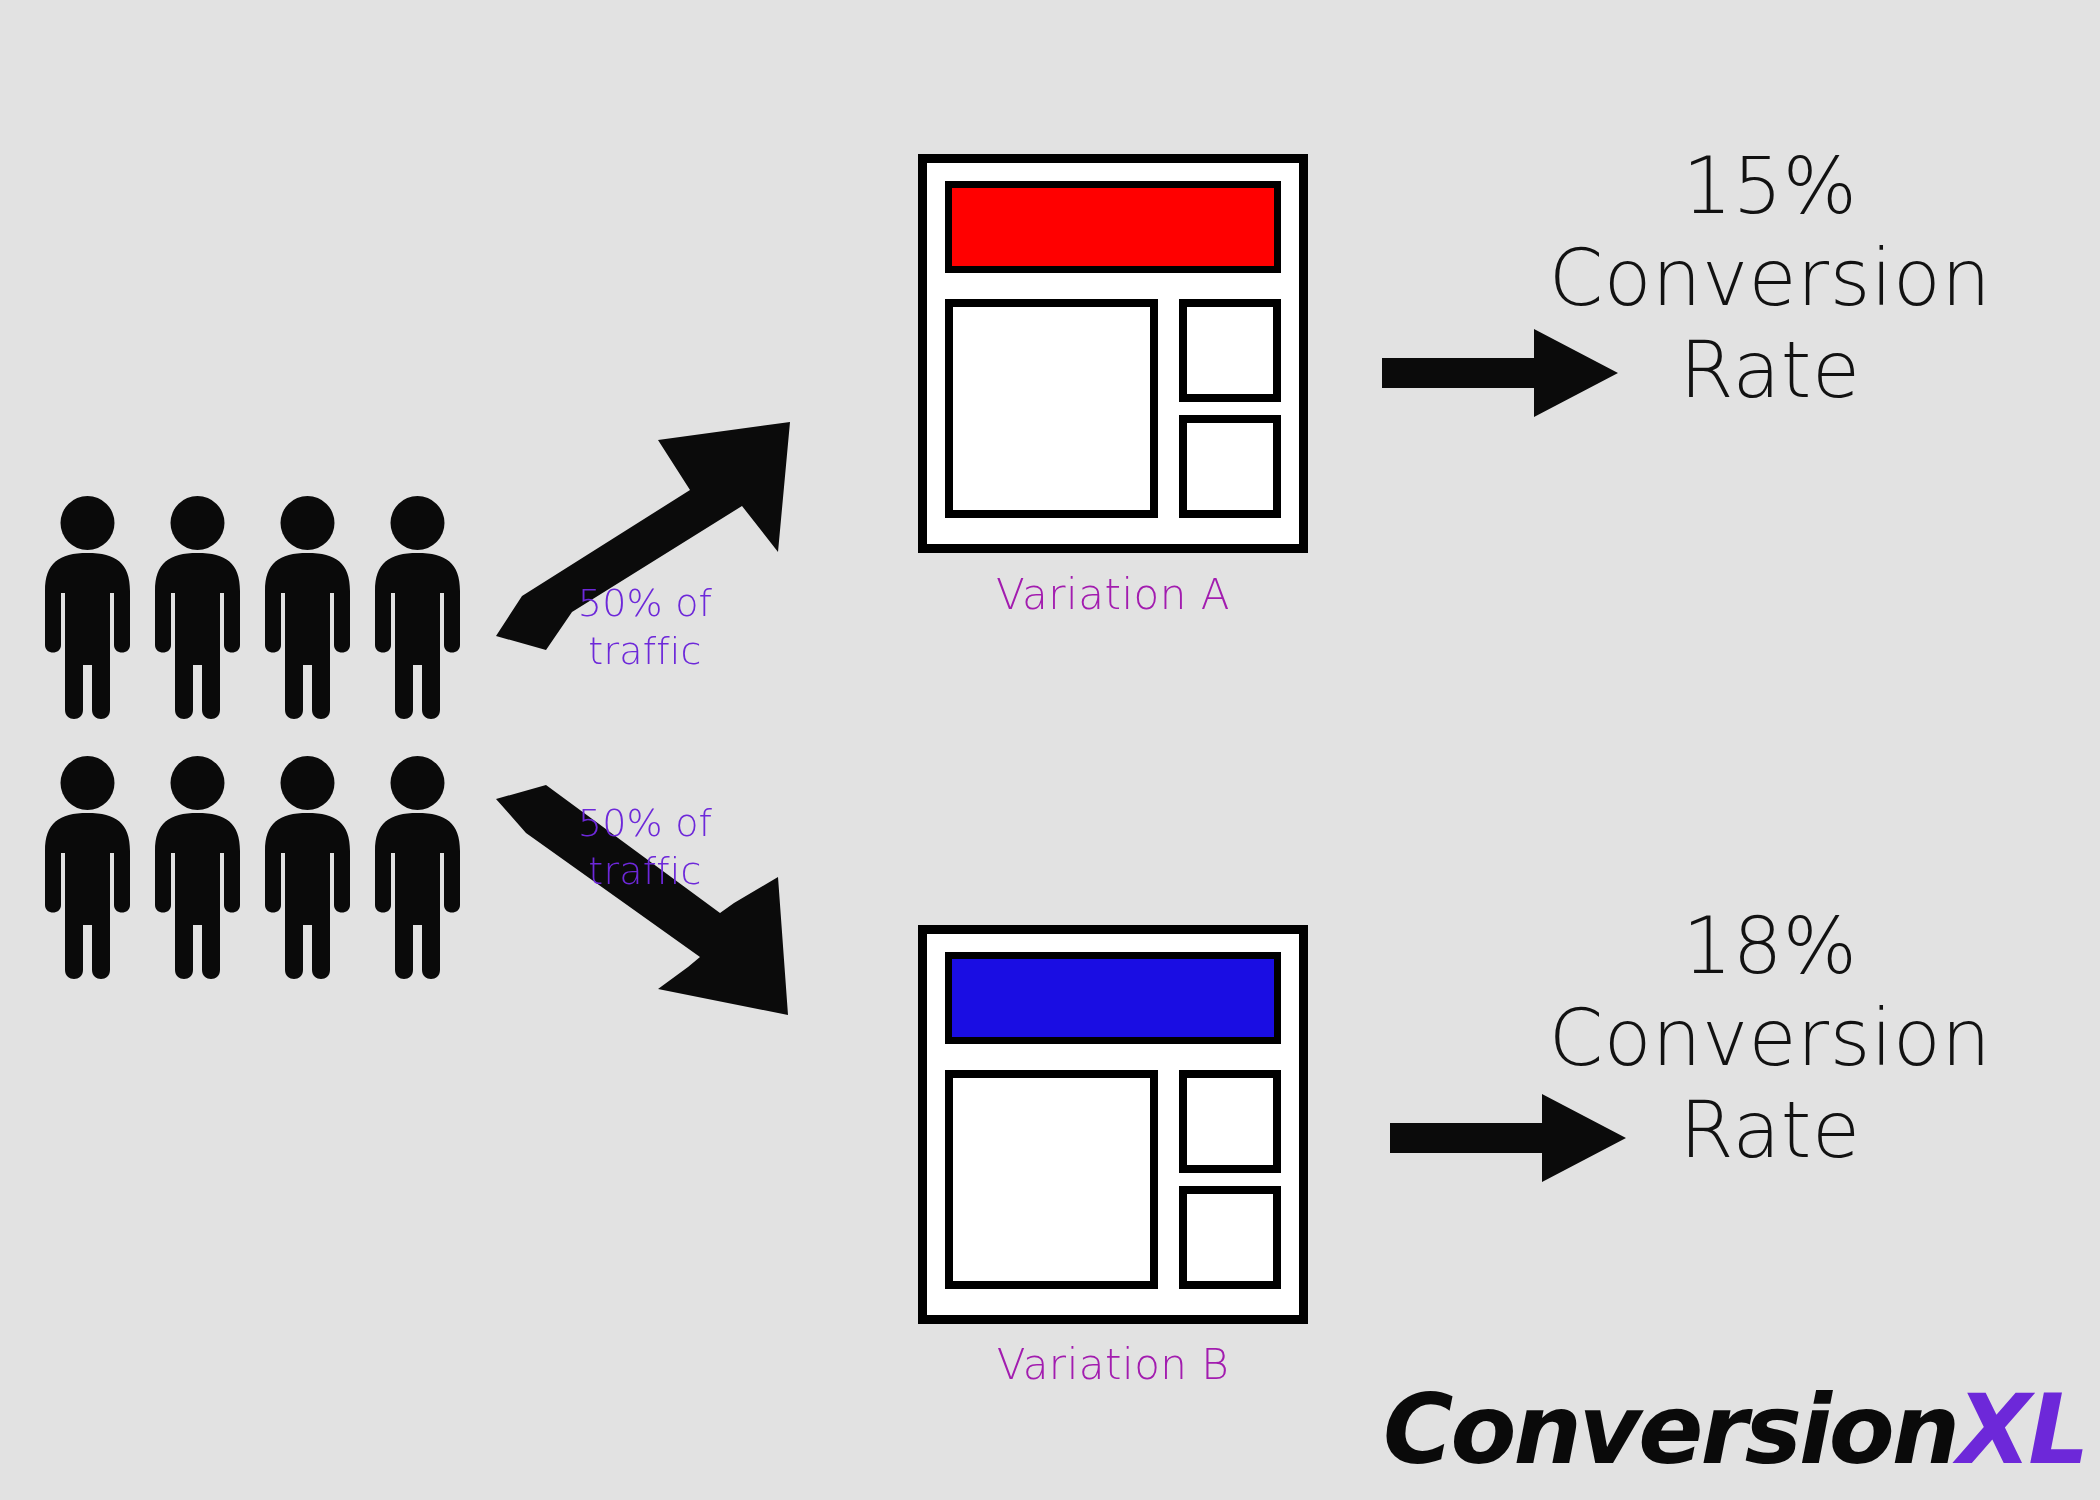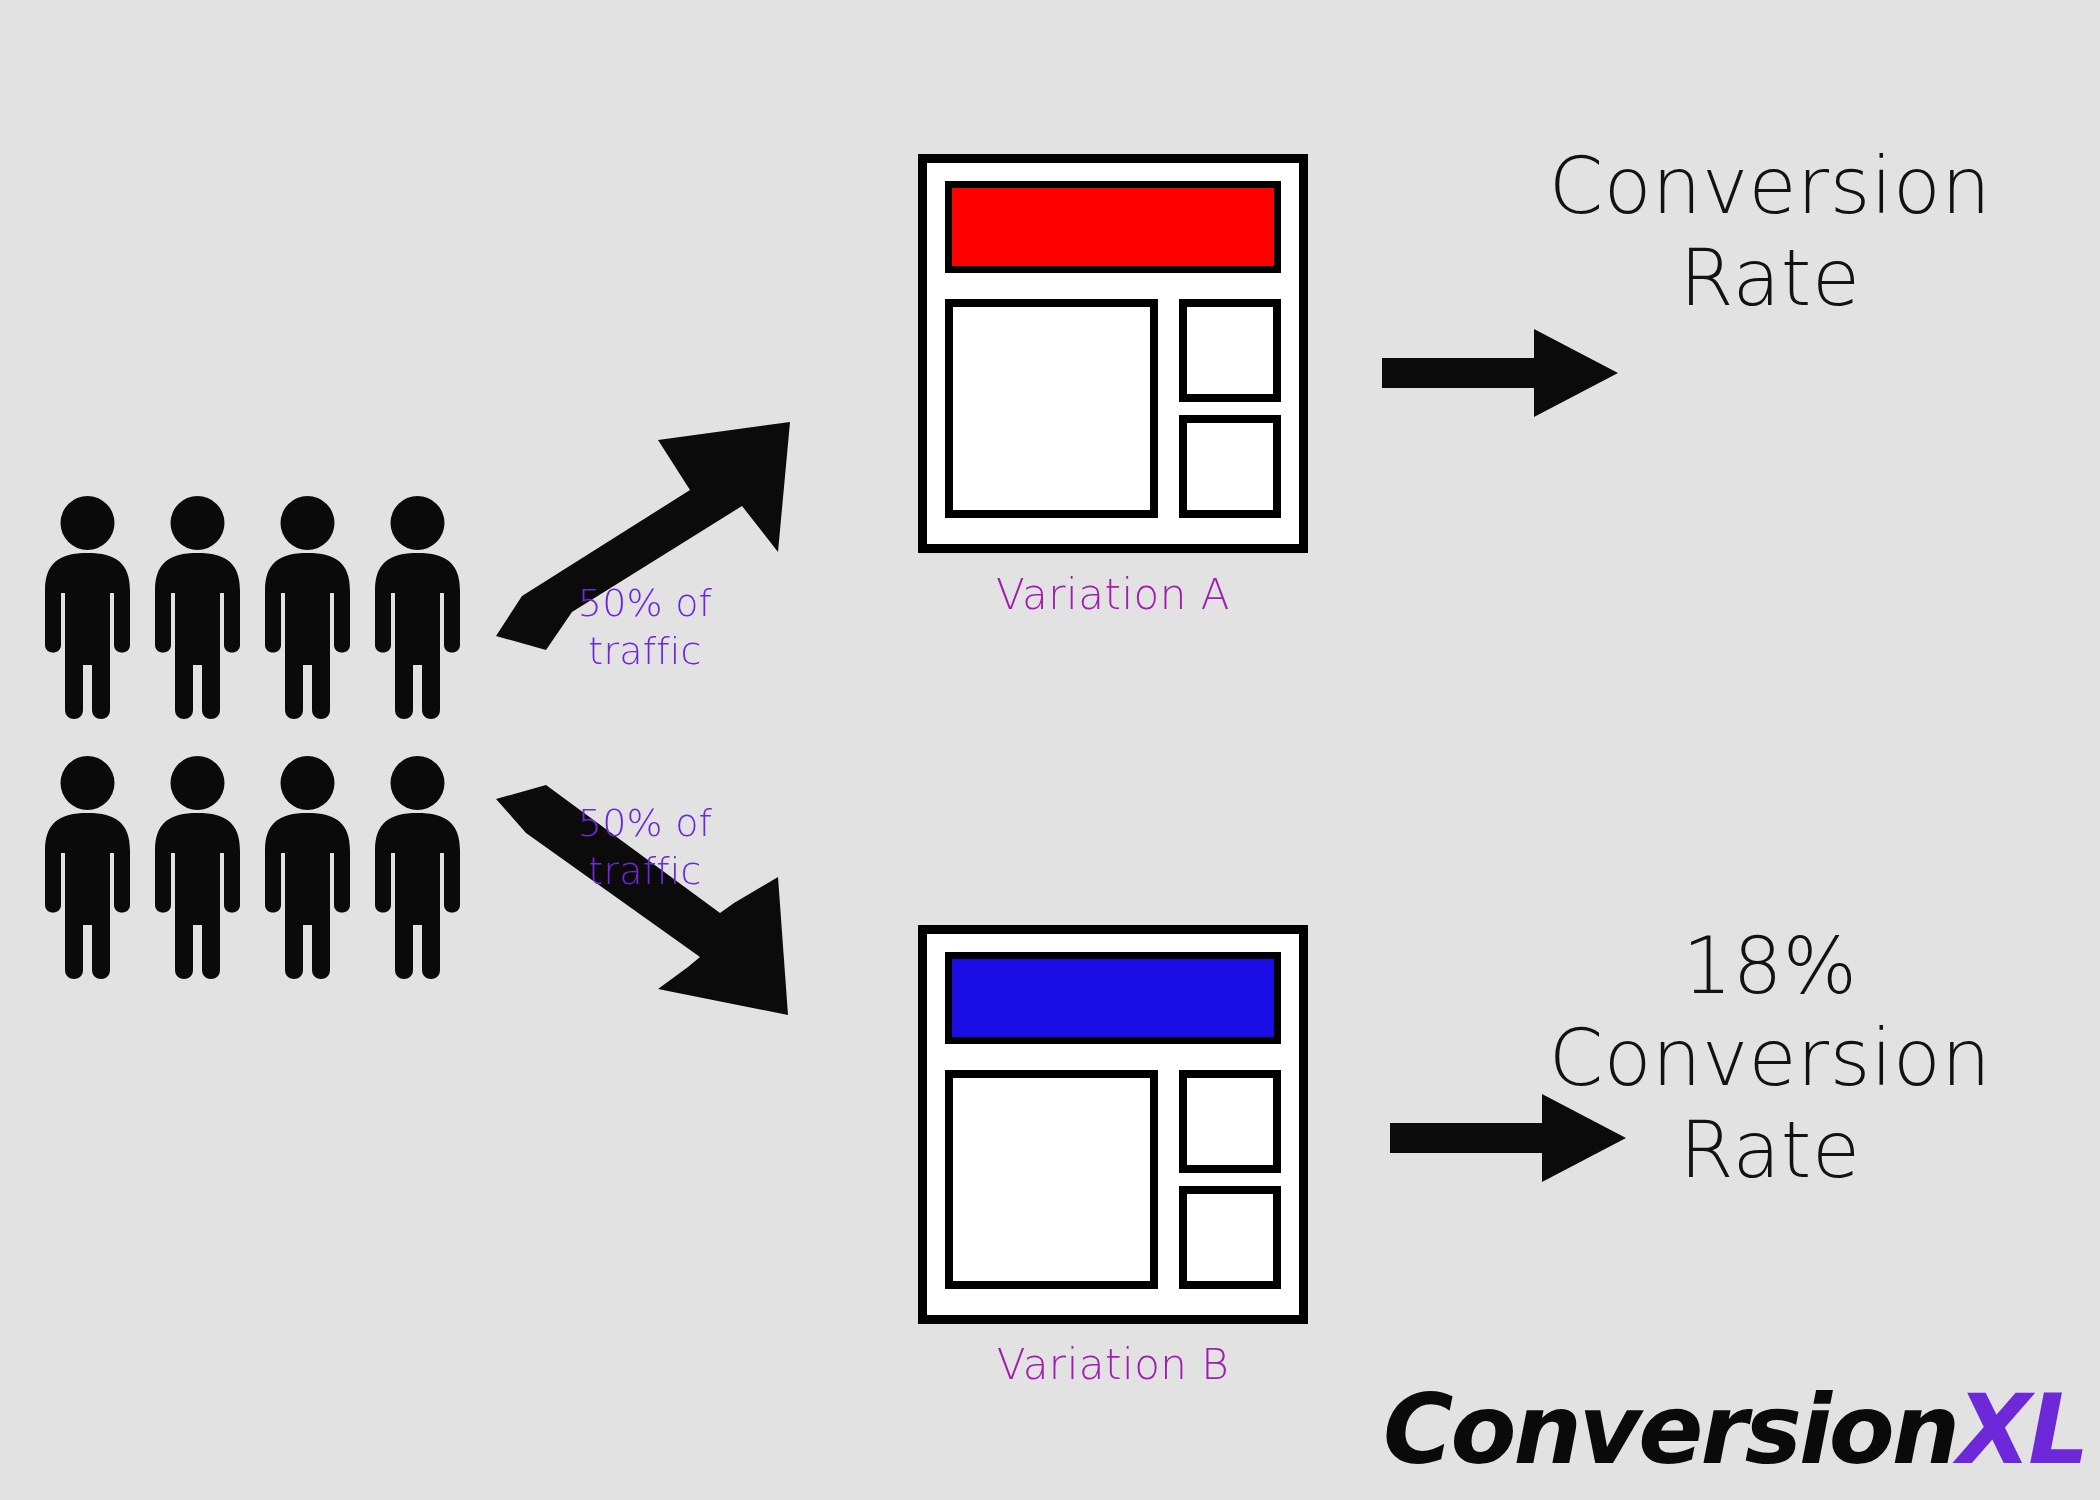--- a/index.html
+++ b/index.html
@@ -477,20 +477,21 @@
   </div>
   <div class="variation-caption" style="left:918px; top:570px; width:390px;">Variation A</div>
 
   <div class="h-arrow" style="left:1382px; top:325px;">
     <svg viewBox="0 0 236 96" preserveAspectRatio="none">
       <polygon fill="#0b0b0b" points="0,33 152,33 152,4 236,48 152,92 152,63 0,63"></polygon>
     </svg>
   </div>
 
   <div class="rate-text" style="left:1470px; top:140px;">
+    <span class="line">15%</span>
     <span class="line">Conversion</span>
     <span class="line">Rate</span>
   </div>
 
   <div class="mockup" style="left:918px; top:925px; width:390px; height:399px;">
     <div class="mockup-inner">
       <div class="banner" style="background:#1a0de3;"></div>
       <div class="body-row">
         <div class="box-main"></div>
         <div class="box-side box-side-top"></div>
@@ -499,21 +500,21 @@
     </div>
   </div>
   <div class="variation-caption" style="left:918px; top:1340px; width:390px;">Variation B</div>
 
   <div class="h-arrow" style="left:1390px; top:1090px;">
     <svg viewBox="0 0 236 96" preserveAspectRatio="none">
       <polygon fill="#0b0b0b" points="0,33 152,33 152,4 236,48 152,92 152,63 0,63"></polygon>
     </svg>
   </div>
 
-  <div class="rate-text" style="left:1470px; top:920px;text-align:center;">
+  <div class="rate-text" style="left:1470px; top:900px;text-align:center;">
     <span class="line">18%</span>
     <span class="line">Conversion</span>
     <span class="line">Rate</span>
   </div>
 
   <div class="logo">
     <span class="lg-black">Conversion</span><span class="lg-red">XL</span>
   </div>
 
 </div>

